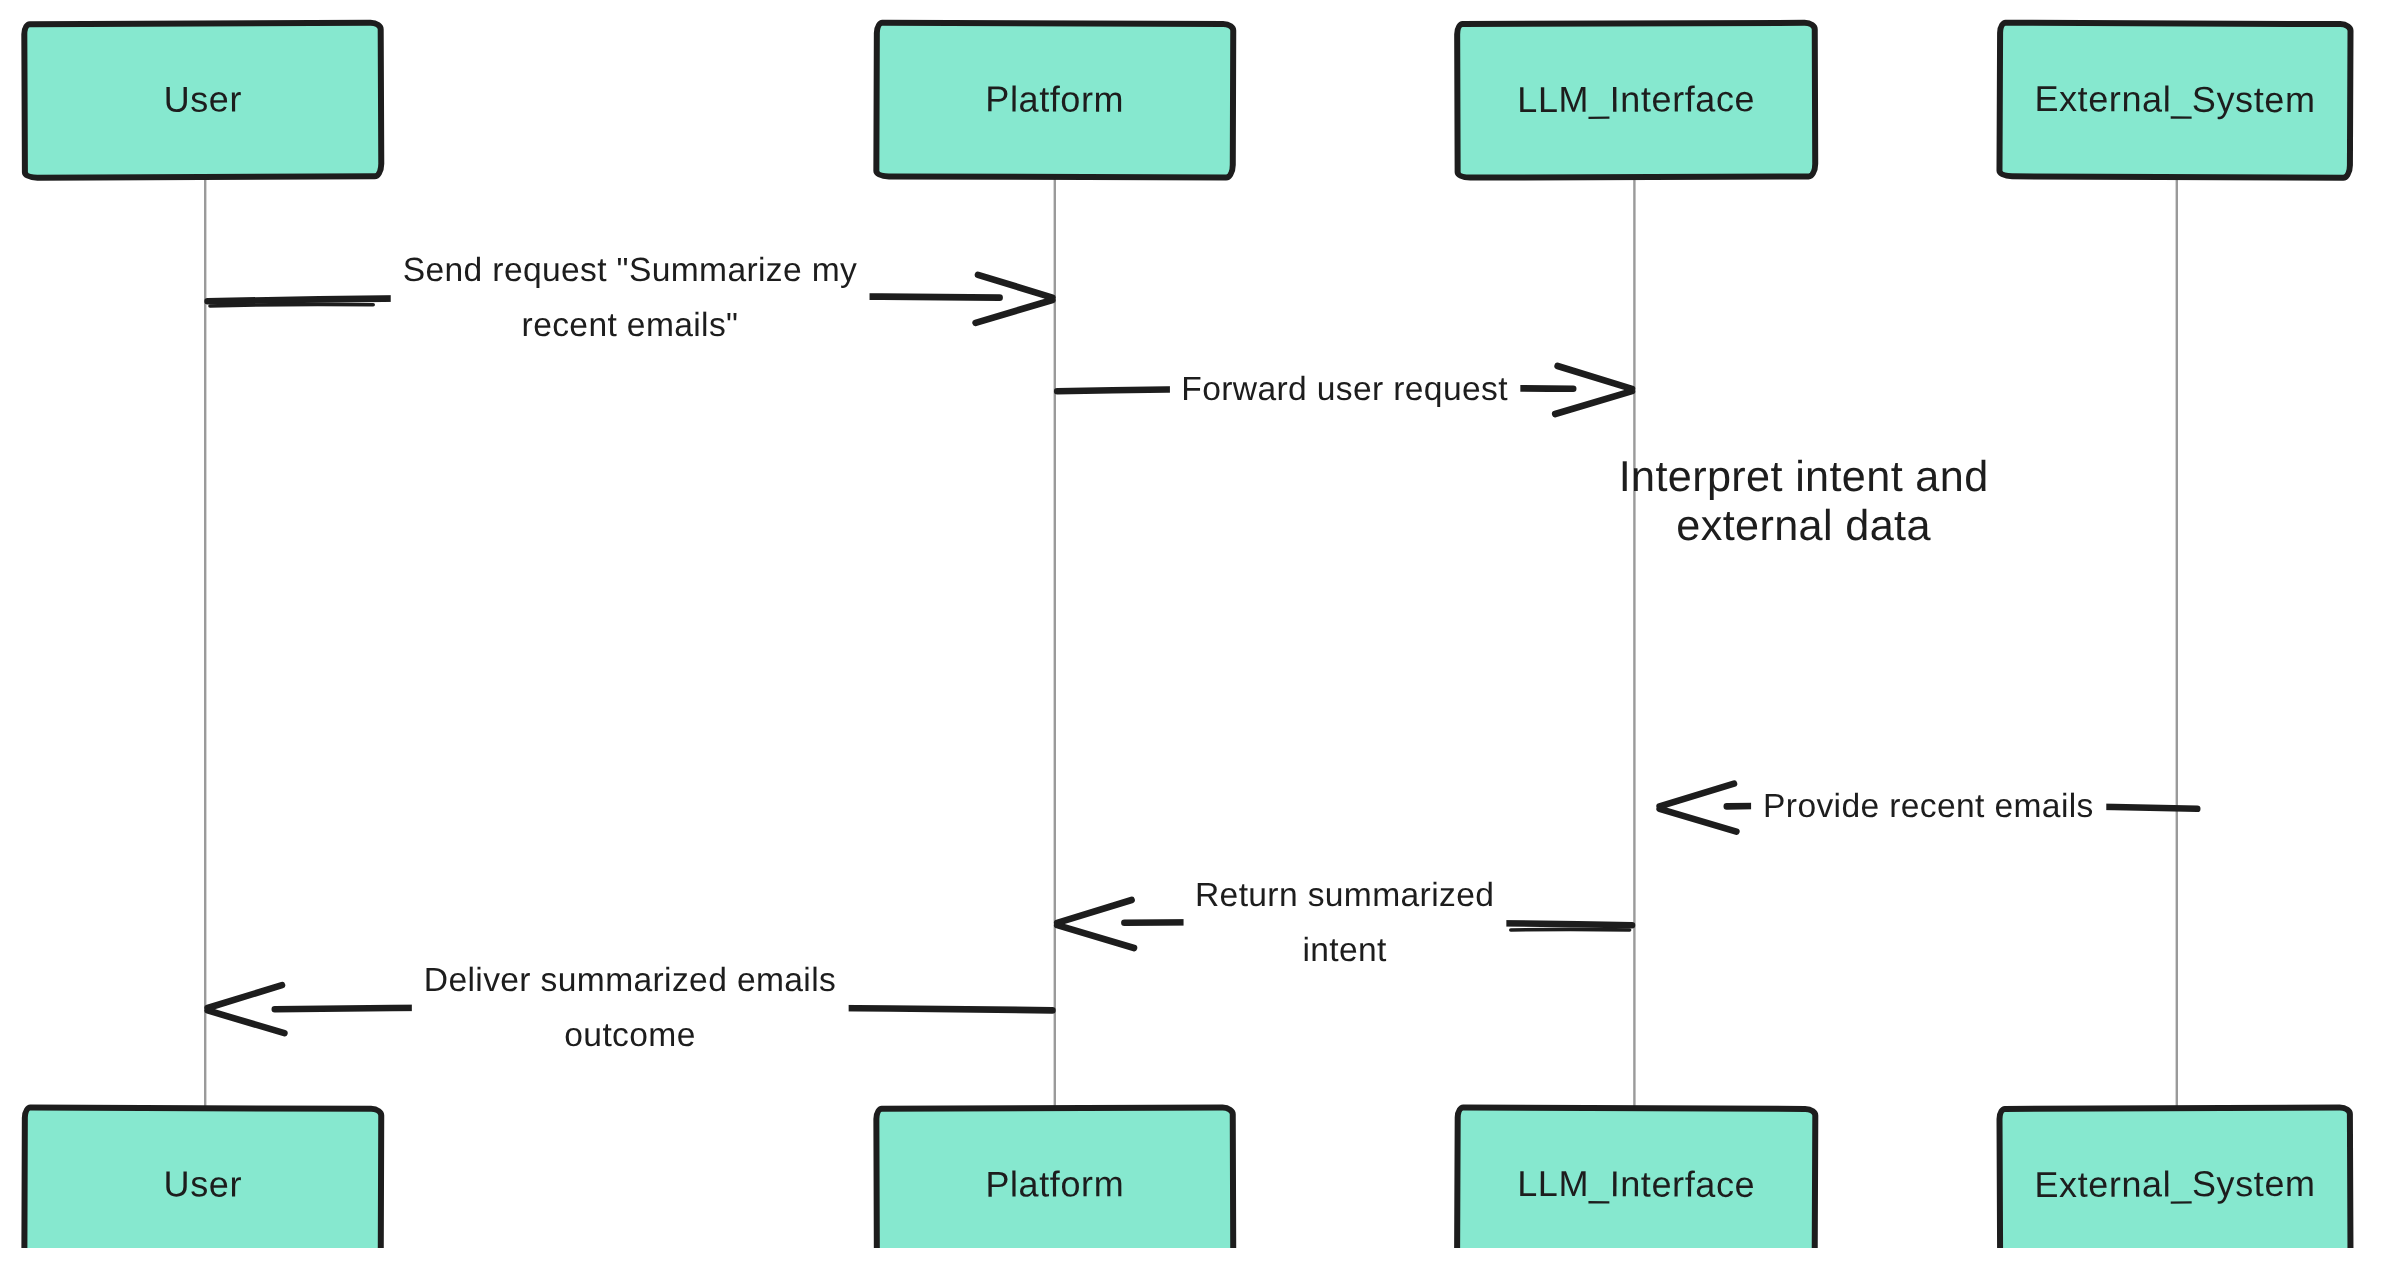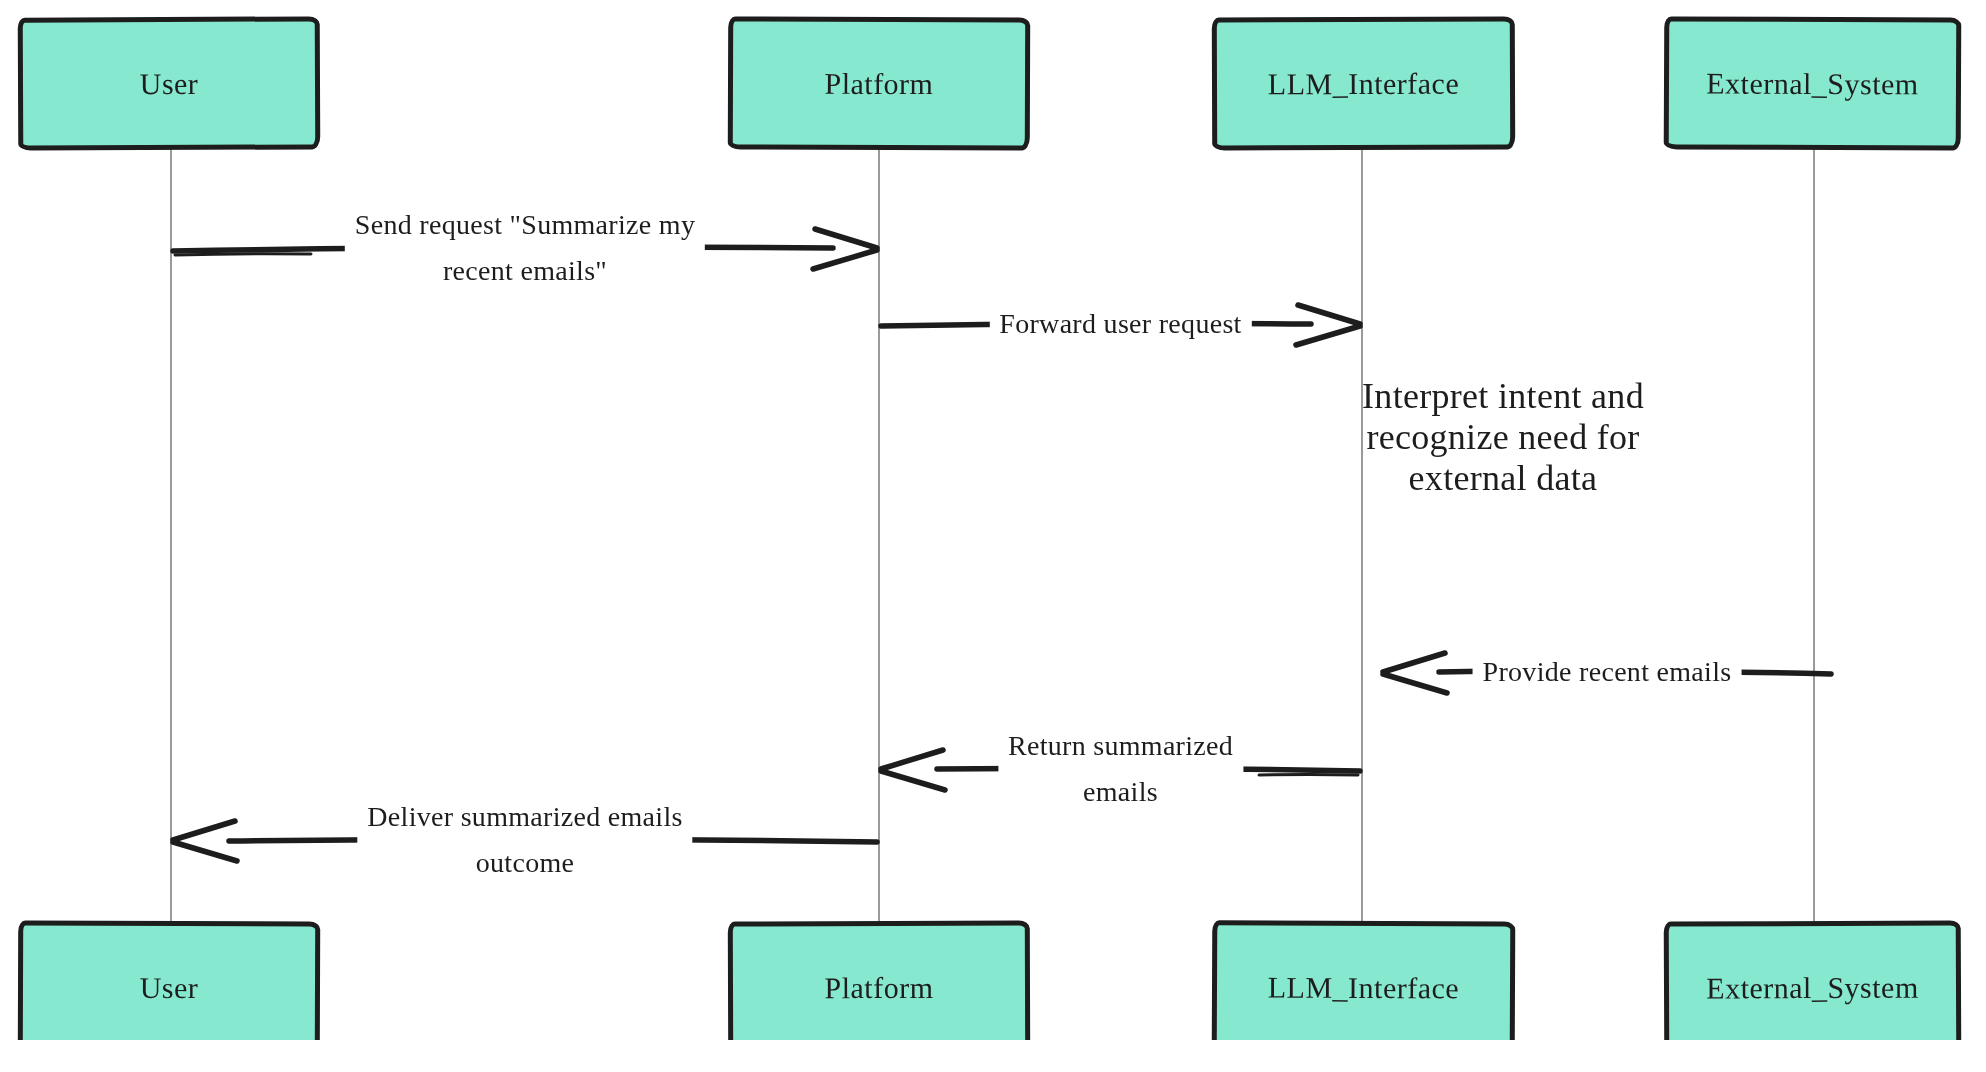--- a/index.html
+++ b/index.html
@@ -1,21 +1,21 @@
 <!DOCTYPE html>
 <html style="--background: #ffffff; --actor_fill: #86e8cf; --ink: #1d1d1d; --lifeline: #9a9a9a;"><head>
 <meta charset="utf-8">
 <style>
   html, body { margin: 0; padding: 0; background: #ffffff; }
   .canvas {
     position: relative;
     width: 1986px;
     height: 1040px;
     background: var(--background, #ffffff);
-    font-family: Liberation Serif, serif;
+    font-family: Liberation Sans, sans-serif;
     color: var(--ink, #1d1d1d);
     overflow: hidden;
   }
 
   
   .lifeline {
     position: absolute;
     top: 148px;
     height: 775px;
     width: 2px;
@@ -129,21 +129,20 @@
       <path class="stroke" d="M2 26 Q240 22 432 24"></path>
       <path class="stroke" d="M419 5 L481 24 M481 26 L417 45"></path>
     </svg>
     <div class="msg-label">
       <span class="line">Forward user request</span>
     </div>
   </div>
 
   <div class="note" style="left:1328px; top:376px; width:350px;">
     <span class="line">Interpret intent and</span>
-    <span class="line">recognize need for</span>
     <span class="line">external data</span>
   </div>
 
 
   <div class="message" style="left:1362px; top:648px; width:452px;margin-left:19px;">
     <svg width="452" height="48" viewBox="0 0 452 48">
       <path class="stroke" d="M64 5 L2 24 M2 26 L66 45"></path>
       <path class="stroke" d="M58 24 Q250 21 450 26"></path>
     </svg>
     <div class="msg-label">
@@ -152,21 +151,21 @@
   </div>
 
   <div class="message" style="left:879px; top:745px; width:483px;">
     <svg width="483" height="48" viewBox="0 0 483 48">
       <path class="stroke" d="M64 5 L2 24 M2 26 L66 45"></path>
       <path class="stroke" d="M58 24 Q270 22 481 26"></path>
       <path class="stroke thin" d="M380 30 Q430 29 479 30"></path>
     </svg>
     <div class="msg-label">
       <span class="line">Return summarized</span>
-      <span class="line">emails</span>
+      <span class="line">intent</span>
     </div>
   </div>
 
   <div class="message" style="left:171px; top:816px; width:708px;">
     <svg width="708" height="48" viewBox="0 0 708 48">
       <path class="stroke" d="M64 5 L2 24 M2 26 L66 45"></path>
       <path class="stroke" d="M58 25 Q380 21 706 26"></path>
     </svg>
     <div class="msg-label">
       <span class="line">Deliver summarized emails</span>

